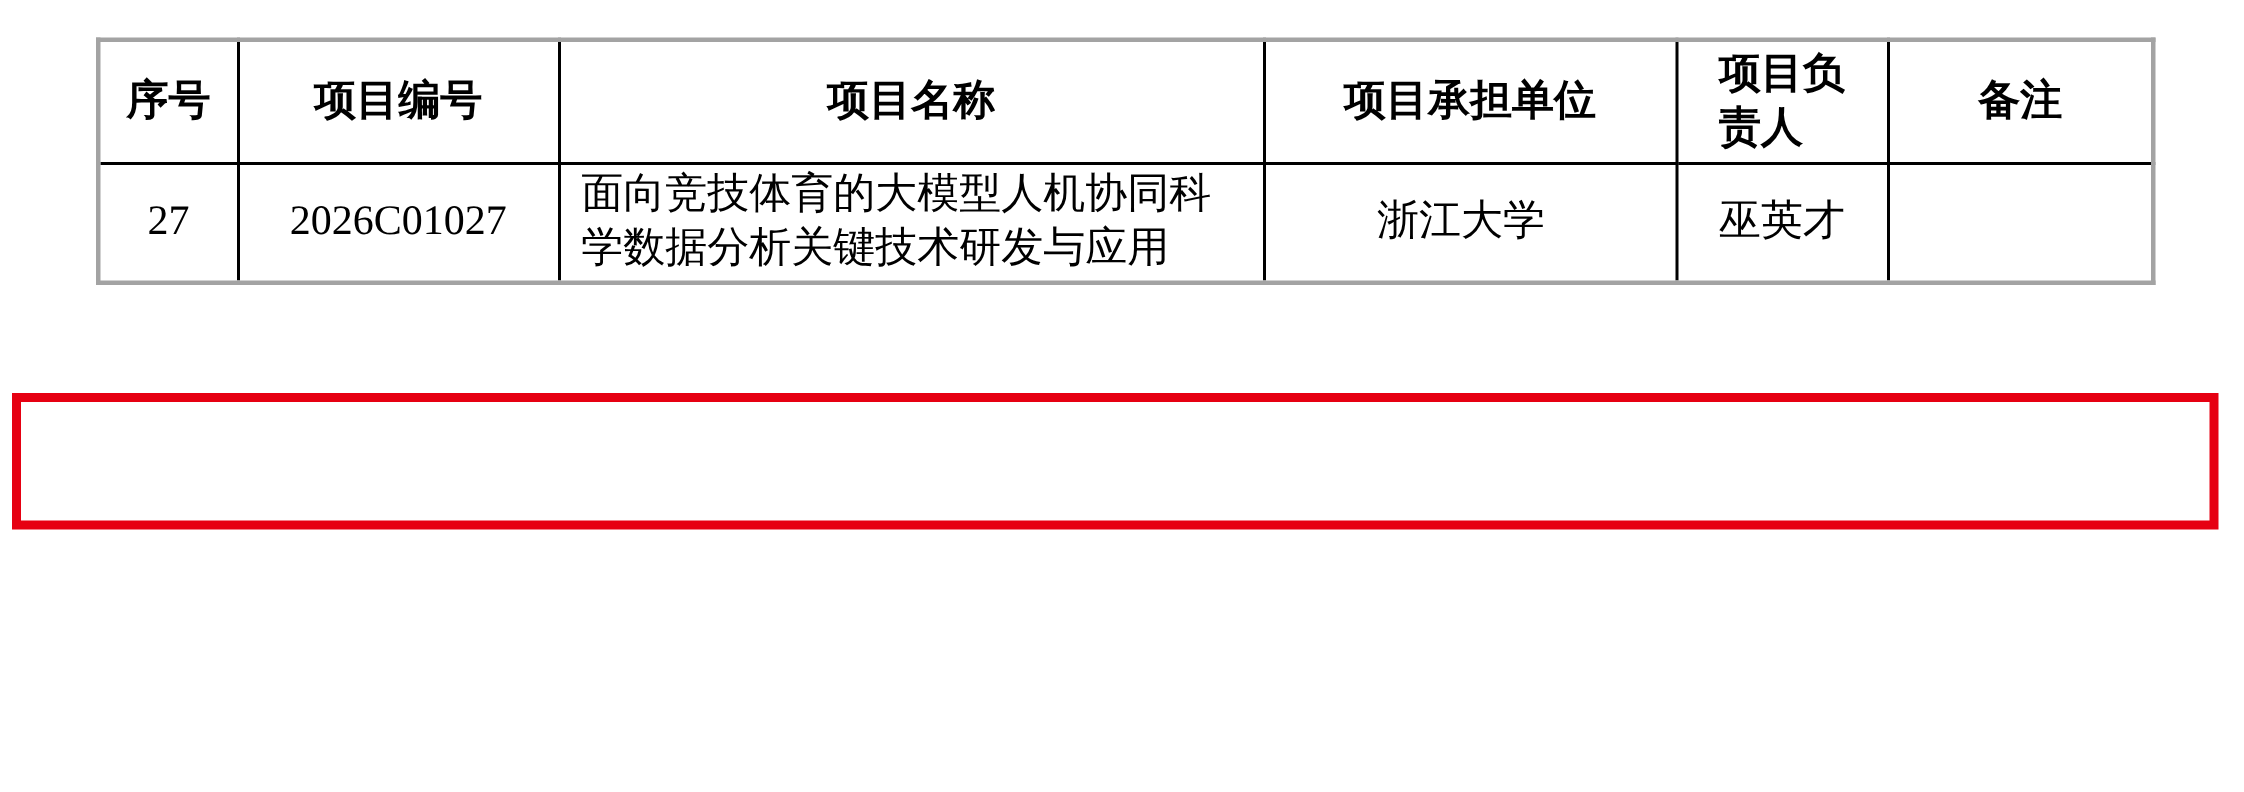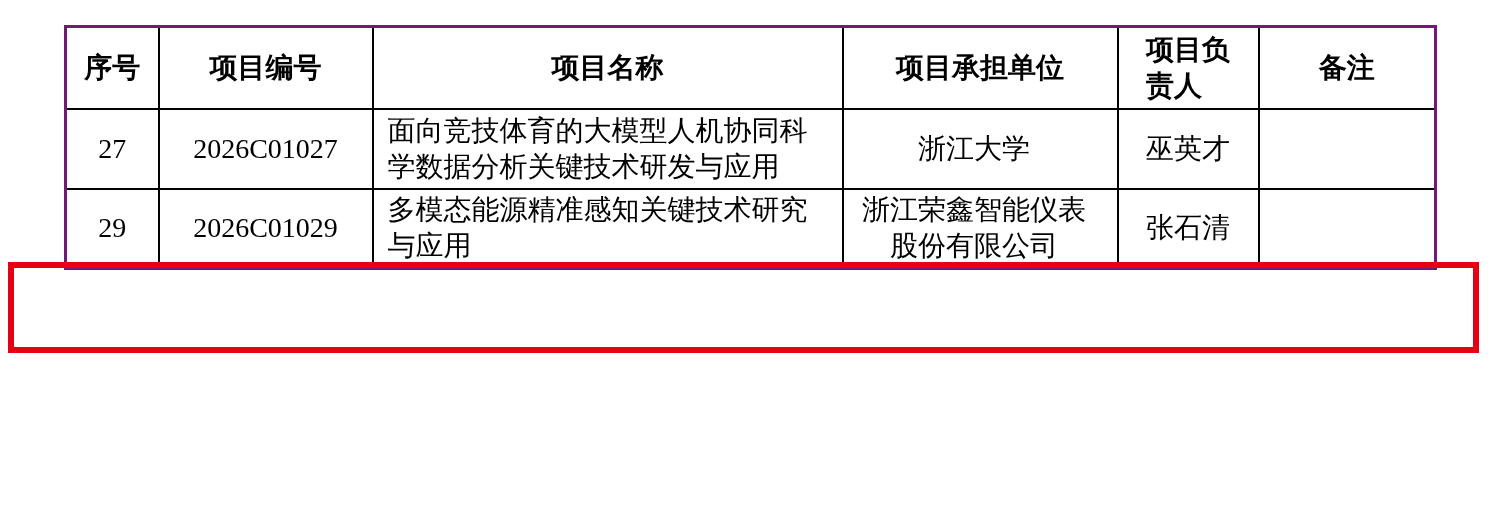--- a/index.html
+++ b/index.html
@@ -20,21 +20,21 @@
     inset: 0;
     background: #ffffff;
   }
   table.project-table {
     position: absolute;
     left: 64px;
     top: 25px;
     width: 1371px;
     border-collapse: collapse;
     table-layout: fixed;
-    border: 3px solid #701a75;
+    border: 3px solid #a3a3a3;
     font-size: 28px;
     line-height: 36px;
   }
   .project-table th,
   .project-table td {
     border: 2px solid #000000;
     text-align: center;
     vertical-align: middle;
     padding: 0;
     overflow: hidden;
@@ -105,26 +105,18 @@
     </thead>
     <tbody>
       <tr>
         <td>27</td>
         <td>2026C01027</td>
         <td class="cell-name">面向竞技体育的大模型人机协同科学数据分析关键技术研发与应用</td>
         <td class="cell-org">浙江大学</td>
         <td>巫英才</td>
         <td></td>
       </tr>
-      <tr>
-        <td>29</td>
-        <td>2026C01029</td>
-        <td class="cell-name">多模态能源精准感知关键技术研究与应用</td>
-        <td class="cell-org">浙江荣鑫智能仪表股份有限公司</td>
-        <td>张石清</td>
-        <td></td>
-      </tr>
     </tbody>
   </table>
 
   <div class="highlight-box" style="border-color: rgb(230, 0, 18);"></div>
 
 </div>
 
 </body></html>

